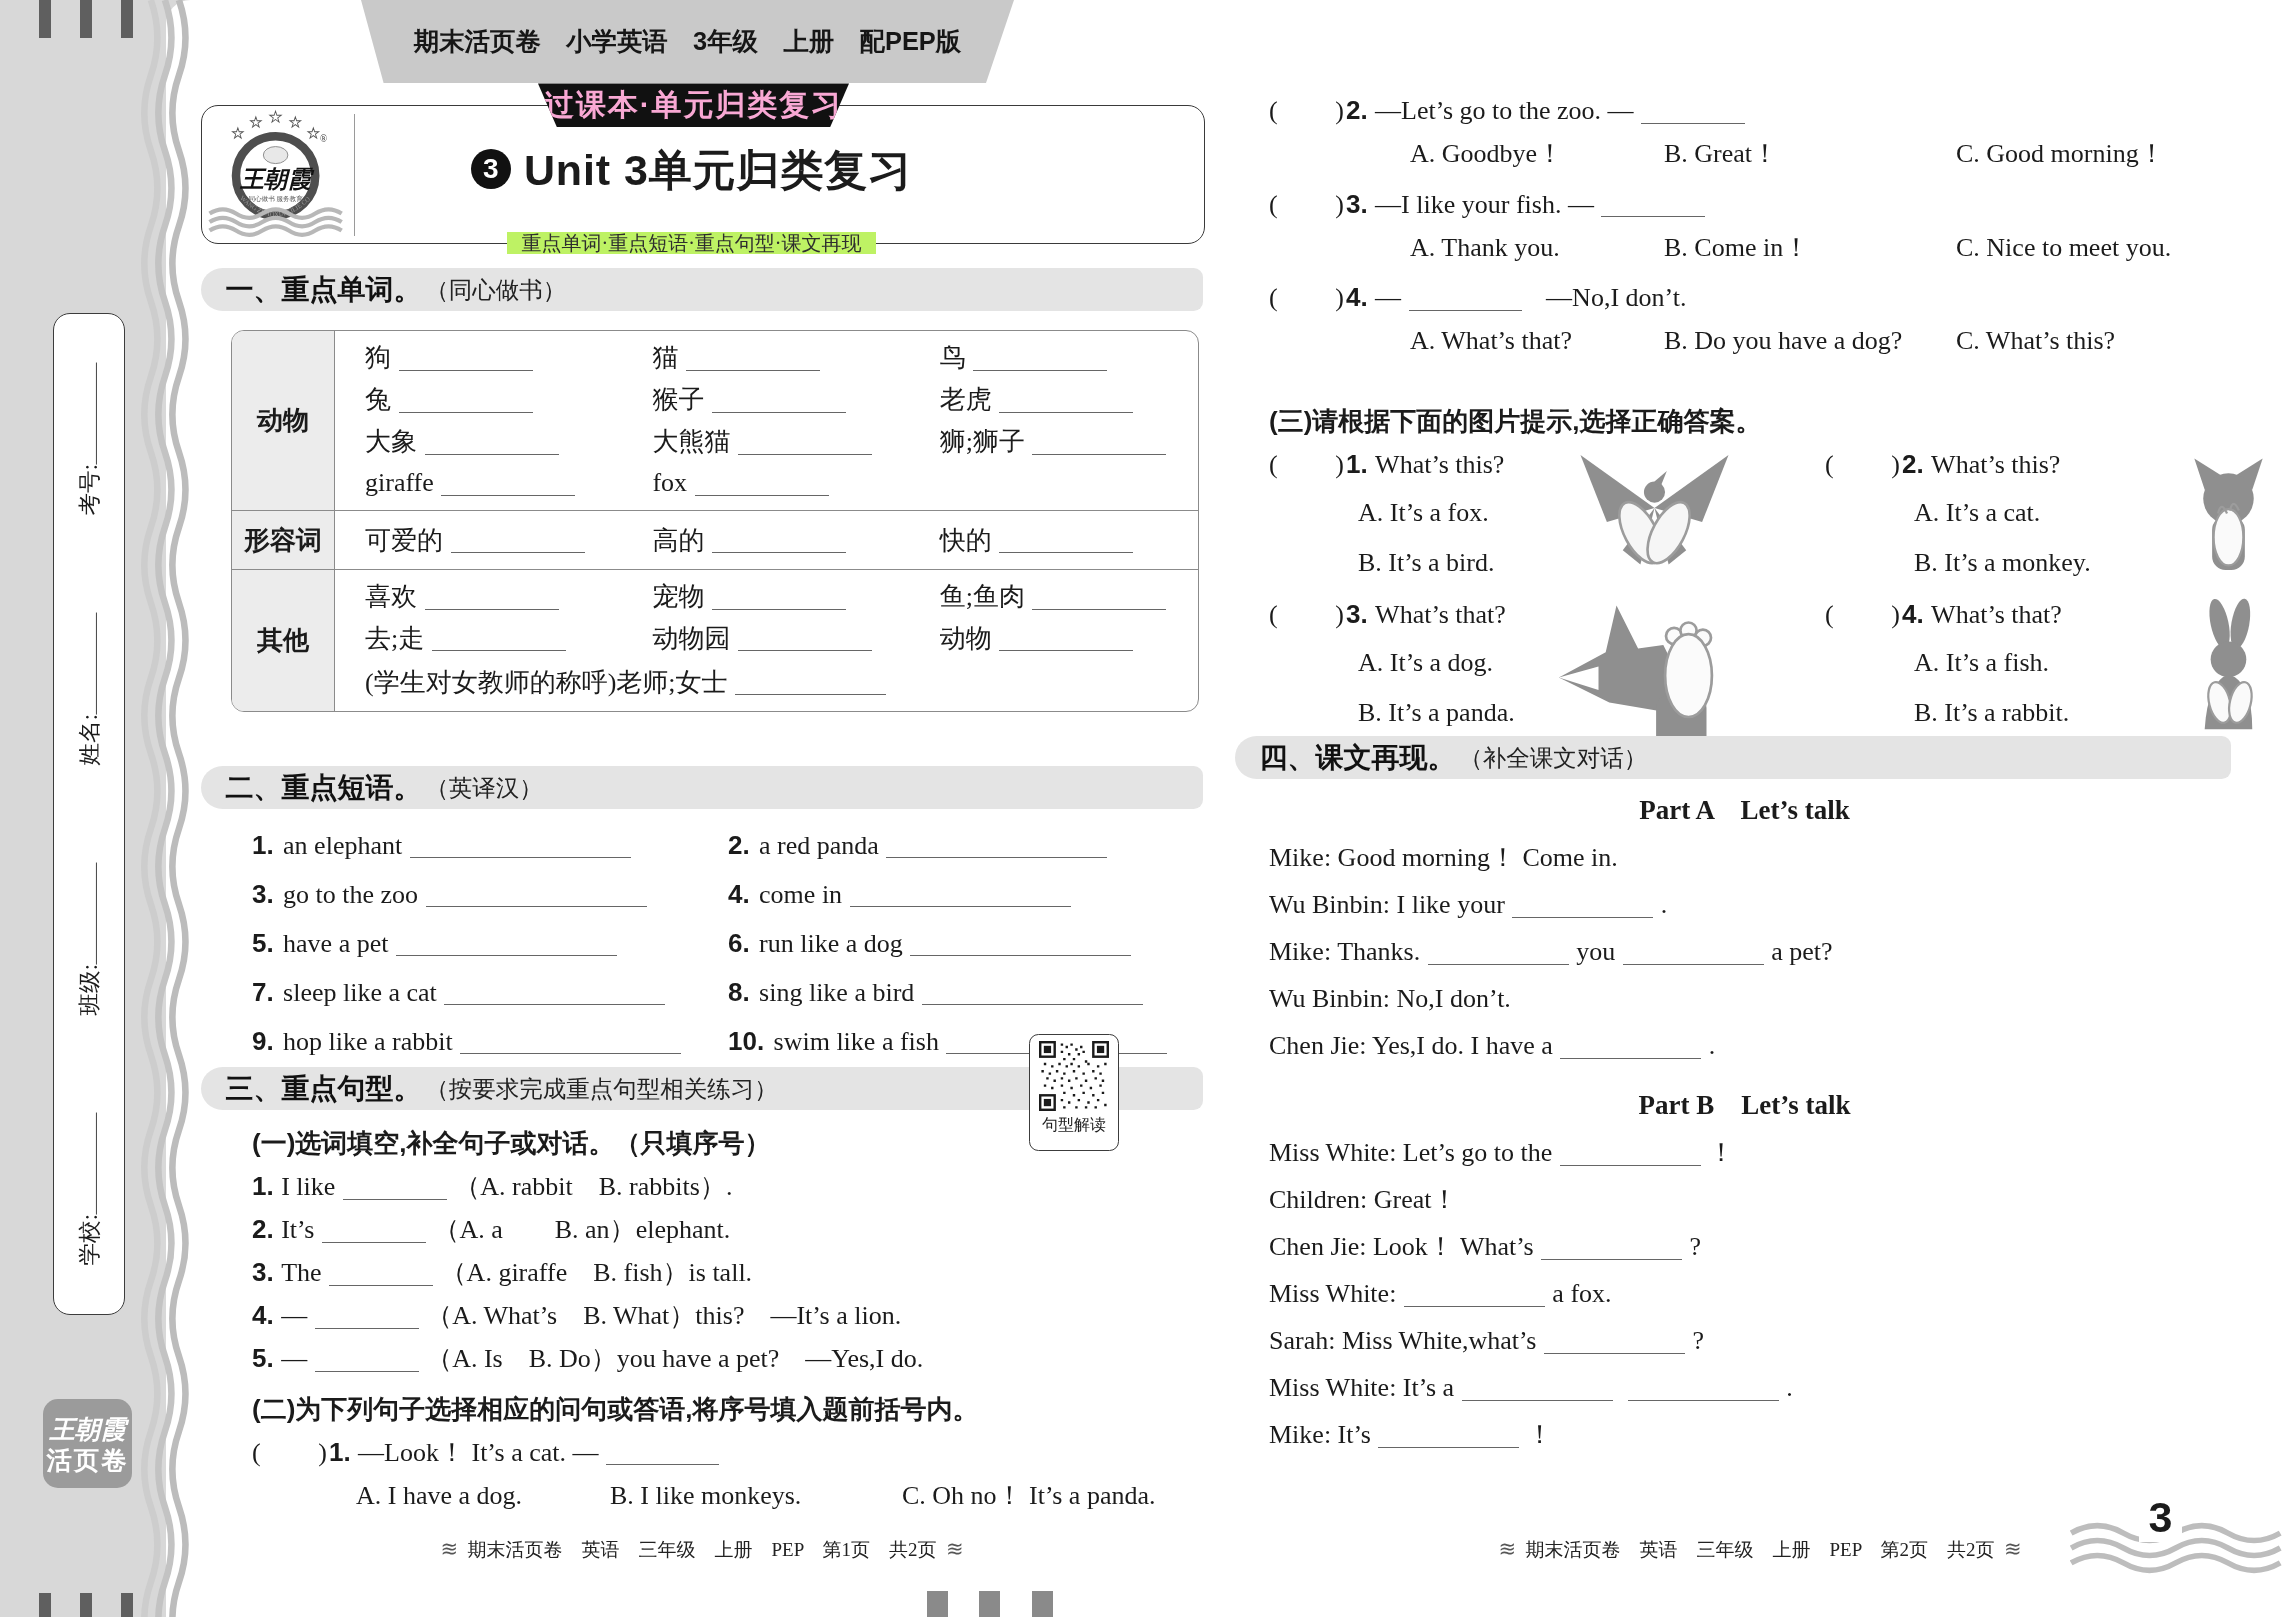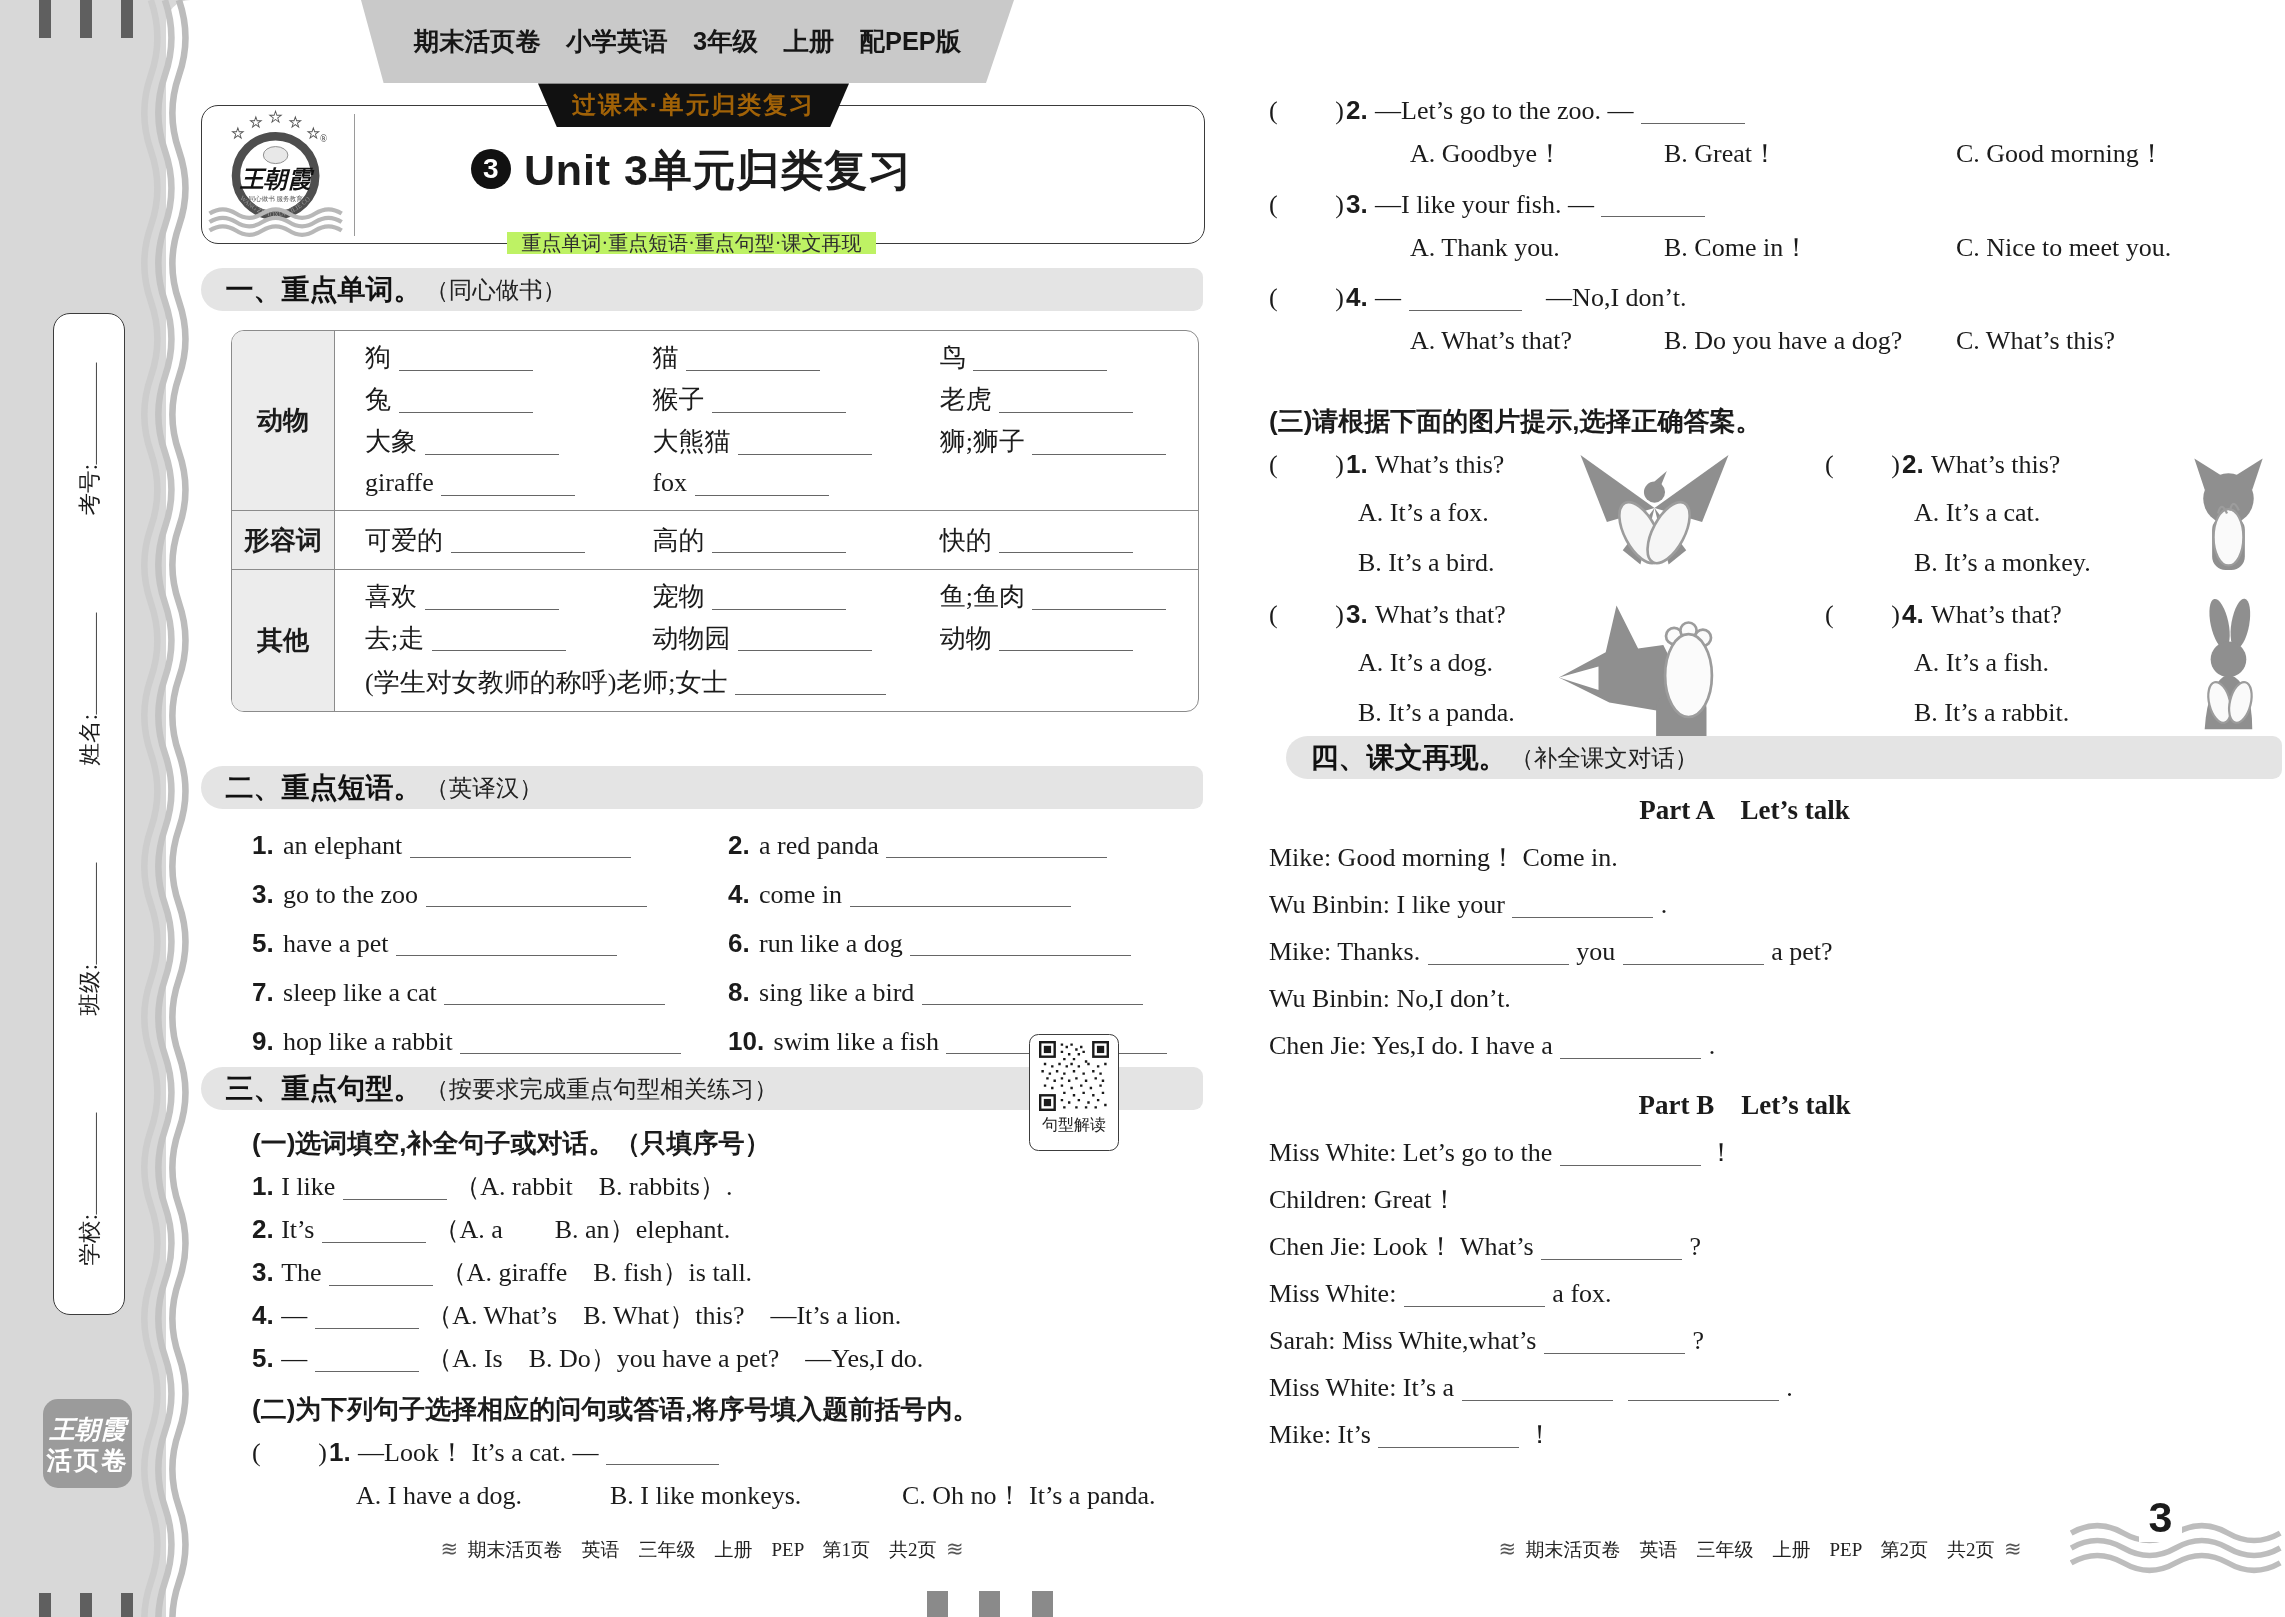--- a/index.html
+++ b/index.html
@@ -29,22 +29,22 @@
   .banner{position:absolute;left:361px;top:0;width:653px;height:83px;background:#c9c9c9;
           clip-path:polygon(0 0,100% 0,calc(100% - 28px) 100%,22.6px 100%);
           display:flex;align-items:center;justify-content:center;
           font-family:"Liberation Sans",sans-serif;font-weight:bold;font-size:25.4px;color:#161616;}
   
   .hbox{position:absolute;left:201px;top:105px;width:1002px;height:137px;border:1.9px solid #3a3a3a;border-radius:17px;background:#fff;}
   .hlogo{position:absolute;left:0;top:0;width:151px;height:100%;}
   .hdiv{position:absolute;left:152px;top:7.5px;bottom:7.5px;width:0.9px;background:#9a9a9a;}
   .htab{position:absolute;left:336px;top:-22.6px;width:311px;height:44px;background:#111;
         clip-path:polygon(0 0,100% 0,calc(100% - 19px) 100%,19px 100%);
-        display:flex;align-items:center;justify-content:center;color:#a16207;
-        font-family:"Liberation Sans",sans-serif;font-weight:bold;font-size:24px;letter-spacing:1.9px;}
+        display:flex;align-items:center;justify-content:center;color:#f9a8d4;
+        font-family:"Liberation Sans",sans-serif;font-weight:bold;font-size:30px;letter-spacing:1.9px;}
   .titlerow{position:absolute;left:160px;top:36px;width:659px;text-align:center;white-space:nowrap;}
   .n3{display:inline-block;width:40px;height:40px;border-radius:50%;background:#111;color:#fff;
       text-align:center;line-height:40px;font-size:28px;font-weight:bold;
       font-family:"Liberation Sans",sans-serif;margin-right:13px;vertical-align:7.5px;}
   .ttl{font-size:43px;font-weight:bold;letter-spacing:0.9px;}
   .subt{position:absolute;left:160px;bottom:-14px;width:659px;text-align:center;}
   .subt span{background:#bef264;padding:0 15px;font-size:20px;color:#2e2e2e;}
   
   .band{position:absolute;height:43px;background:#e4e4e4;border-radius:21.7px 9.4px 9.4px 21.7px;
         display:flex;align-items:center;padding-left:24.5px;box-sizing:border-box;}
@@ -458,21 +458,21 @@
     <ellipse cx="44" cy="19" rx="6" ry="17" transform="rotate(10 44 19)"></ellipse>
     <circle cx="36" cy="43" r="12"></circle>
     <path d="M20 90 Q22 58 36 53 Q52 58 52 90 Z"></path>
   </g>
   <g fill="#fafafa" stroke="#9c9c9c" stroke-width="1.5">
     <ellipse cx="30" cy="72" rx="7" ry="14" transform="rotate(-14 30 72)"></ellipse>
     <ellipse cx="44" cy="72" rx="7" ry="14" transform="rotate(14 44 72)"></ellipse>
   </g>
 </svg>
 
-<div class="band" style="left:1286px;top:736px;width:996px;">
+<div class="band" style="left:1235px;top:736px;width:996px;">
   <span class="bandt">四、课文再现。</span>
   <span class="bandn">（补全课文对话）</span>
 </div>
 
 <div class="dlg">
   <div class="ph">Part A　Let’s talk</div>
   <div class="dl"><span>Mike: Good morning！ Come in.</span></div>
   <div class="dl"><span>Wu Binbin: I like your</span><span class="bl w150"></span><span>.</span></div>
   <div class="dl"><span>Mike: Thanks.</span><span class="bl w150"></span><span>you</span><span class="bl w150"></span><span>a pet?</span></div>
   <div class="dl"><span>Wu Binbin: No,I don’t.</span></div>

